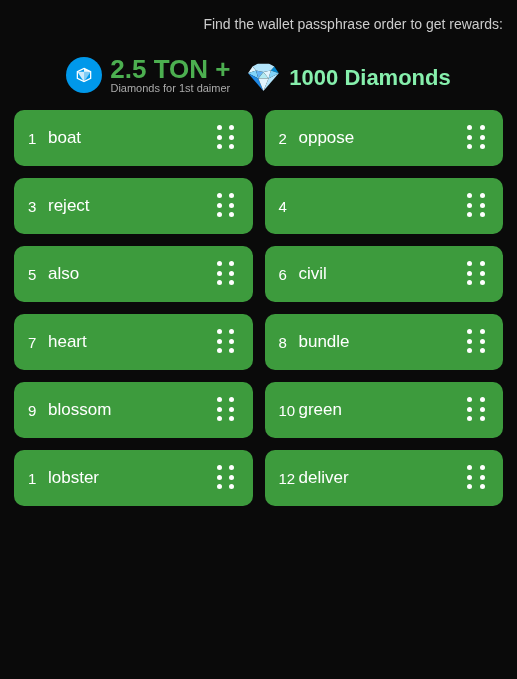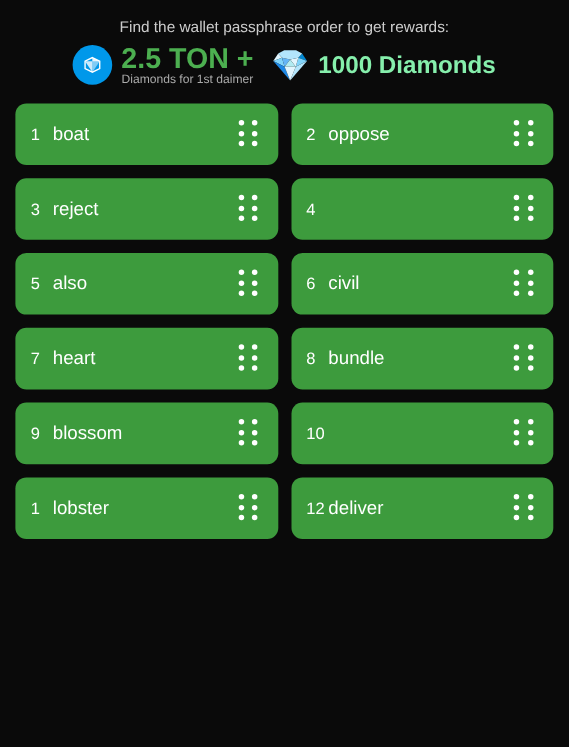--- a/index.html
+++ b/index.html
@@ -18,26 +18,27 @@
 
     .header {
       text-align: center;
       margin-bottom: 12px;
       width: 100%;
     }
 
     .header-text {
       font-size: 14px;
       color: #cccccc;
-      margin-bottom: 8px;
+      margin-bottom: 24px;
+      text-align: right;
     }
 
     .reward-row {
       display: flex;
-      align-items: center;
+      align-items: flex-end;
       justify-content: center;
       gap: 16px;
     }
 
     .ton-block {
       display: flex;
       align-items: center;
       gap: 8px;
     }
 
@@ -270,20 +271,21 @@
         <div class="dot"></div>
         <div class="dot"></div>
         <div class="dot"></div>
         <div class="dot"></div>
         <div class="dot"></div>
         <div class="dot"></div>
       </div>
     </div>
     <div class="word-card">
       <span class="word-number">10</span>
+      <span class="word-label">green</span>
       <div class="dice-icon">
         <div class="dot"></div>
         <div class="dot"></div>
         <div class="dot"></div>
         <div class="dot"></div>
         <div class="dot"></div>
         <div class="dot"></div>
       </div>
     </div>
     <div class="word-card">

